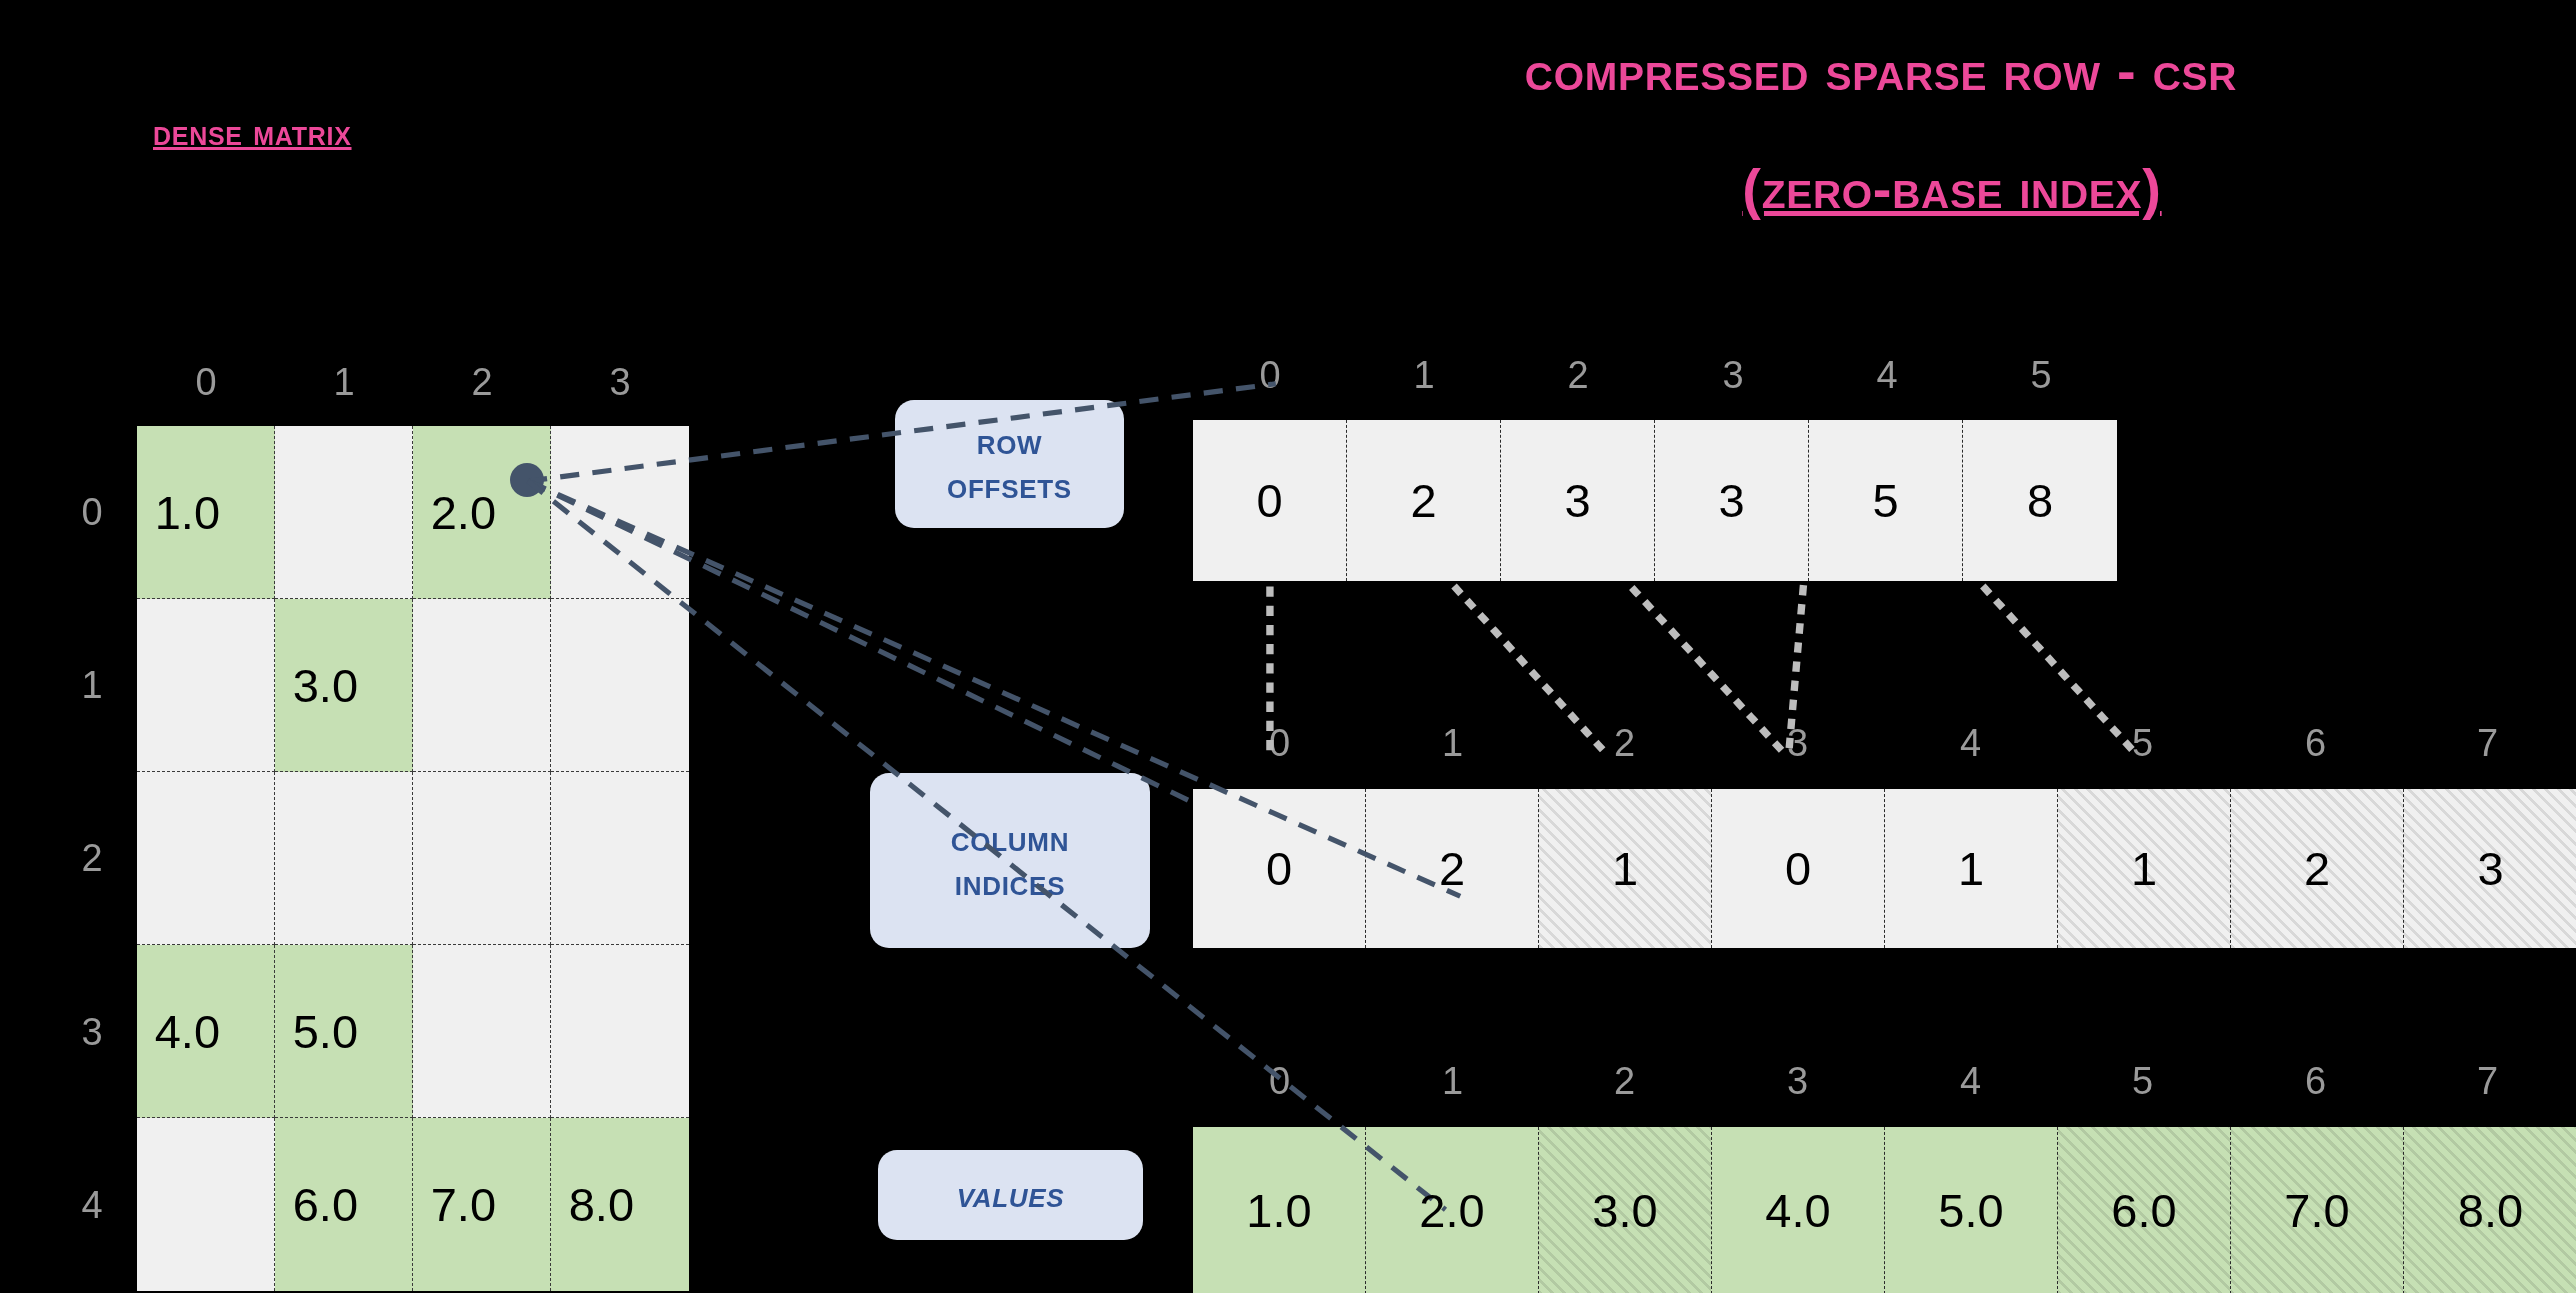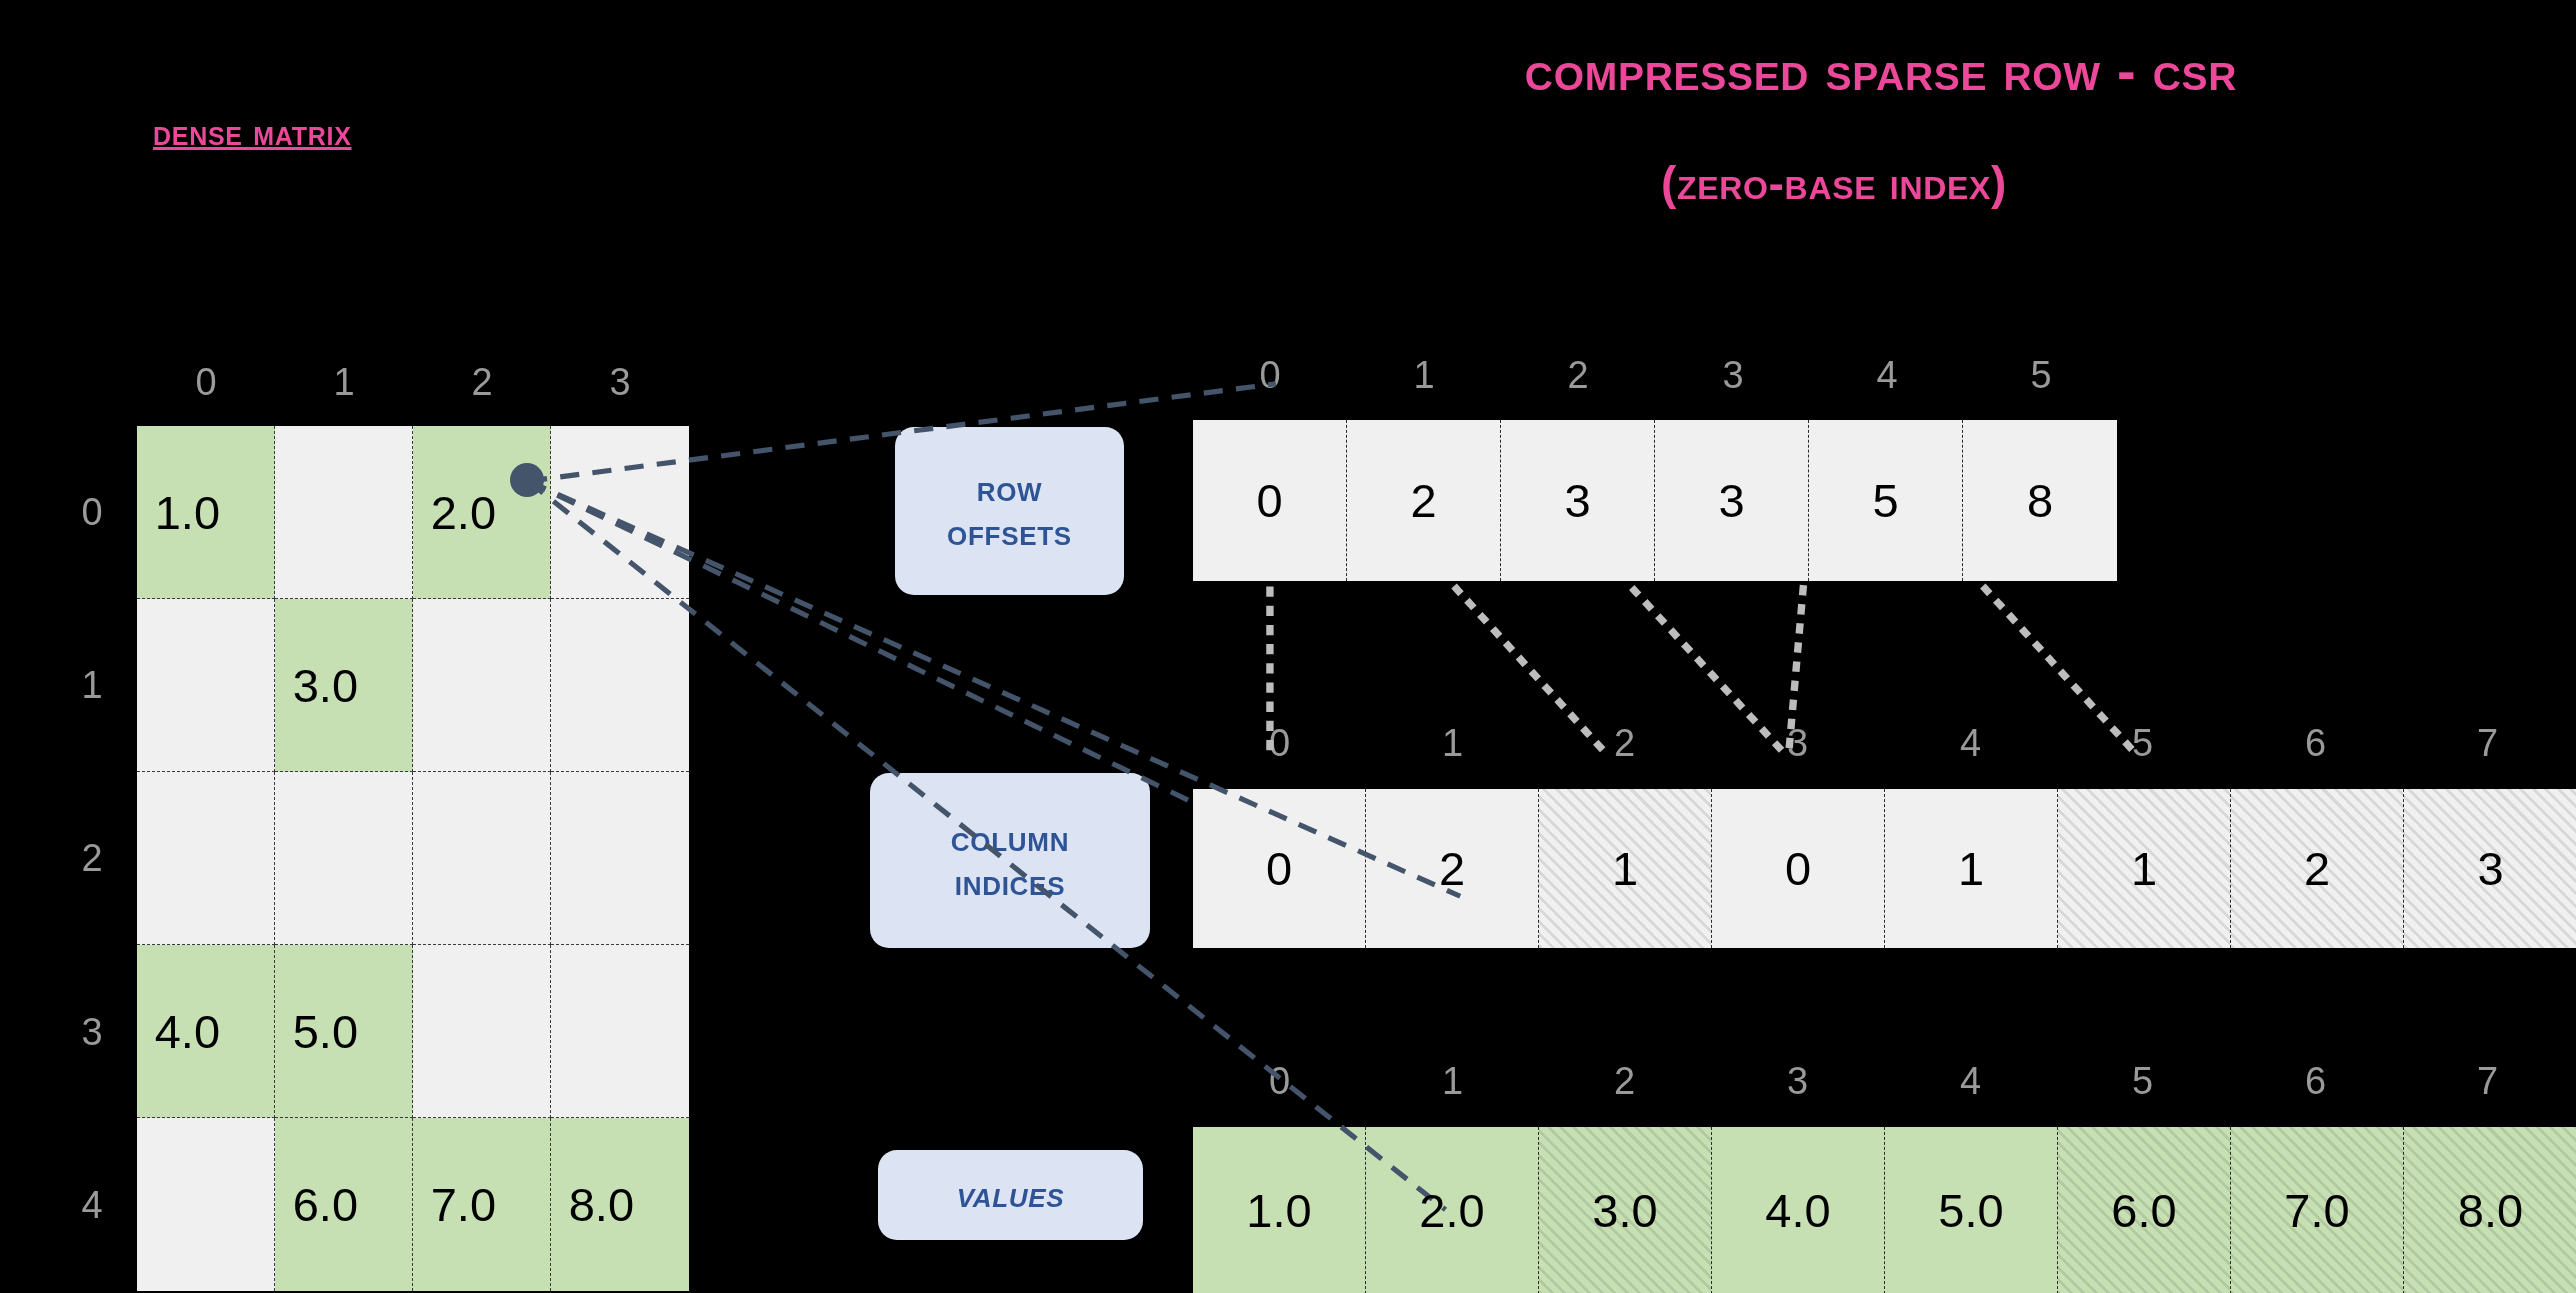--- a/index.html
+++ b/index.html
@@ -27,24 +27,25 @@
     font-size: 36px;
     text-decoration: underline;
   }
   #title-csr {
     left: 1313px; top: 38px;
     font-size: 56px;
     text-align: center;
     width: 1136px;
   }
   #title-csr-sub {
-    left: 1266px; top: 156px;
-    font-size: 46px;
+    left: 1384px; top: 156px;
+    font-size: 56px;
     text-align: center;
     width: 1136px;
+    text-decoration: underline;
   }
 
   
   .idx {
     position: absolute;
     color: #9a9a9a;
     font-size: 38px;
     text-align: center;
     line-height: 1;
   }
@@ -95,21 +96,21 @@
     font-size: 37px;
     letter-spacing: 0.7px;
     display: flex; flex-direction: column;
     align-items: center; justify-content: center;
     text-align: center;
     line-height: 1.18;
     font-variant: small-caps;
     text-transform: lowercase;
     padding: 7.4px 13.3px;
   }
-  #pill-rowoff   { left: 895px; top: 427px; width: 229px; height: 168px; }
+  #pill-rowoff   { left: 895px; top: 400px; width: 229px; height: 128px; }
   #pill-colidx   { left: 870px; top: 773px; width: 280px; height: 175px; }
   #pill-values   { left: 878px; top: 1150px; width: 265px; height: 90px; font-style: italic; }
 
   
   .array {
     position: absolute;
     display: flex;
     background: #000;
   }
   .acell {

